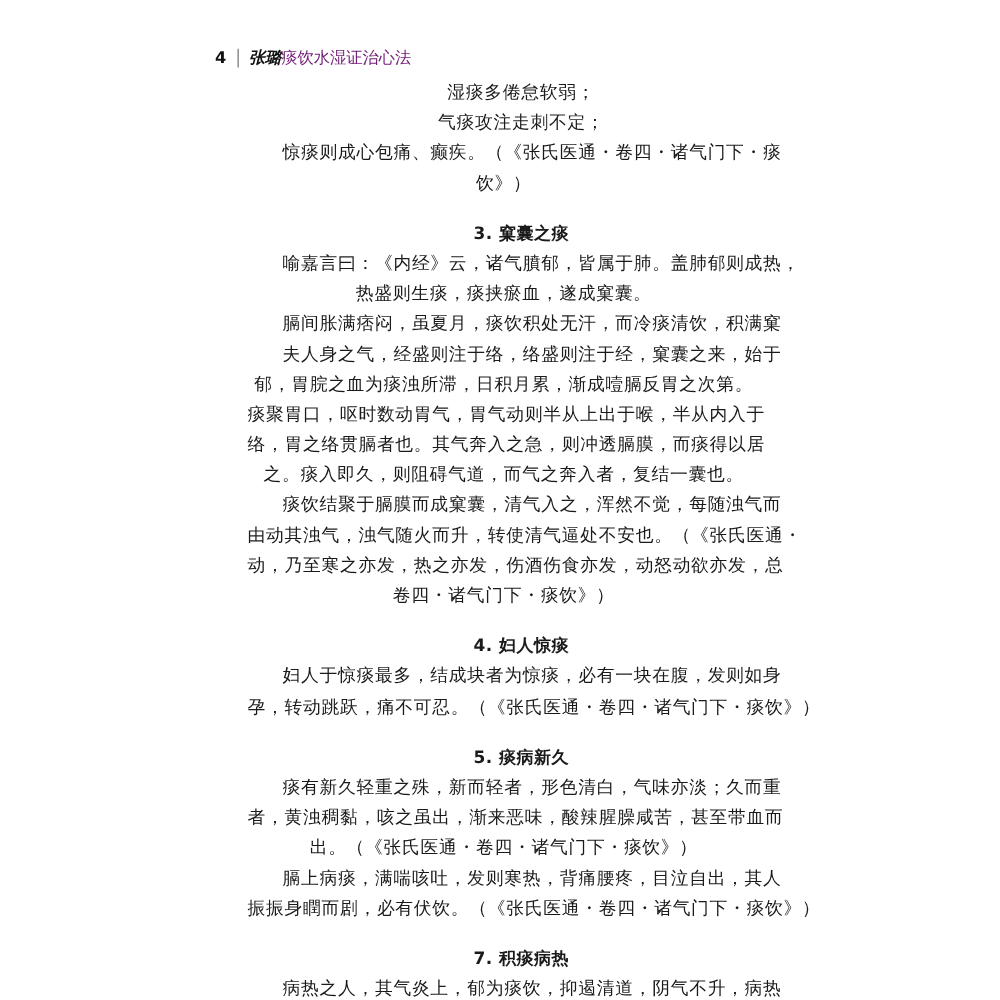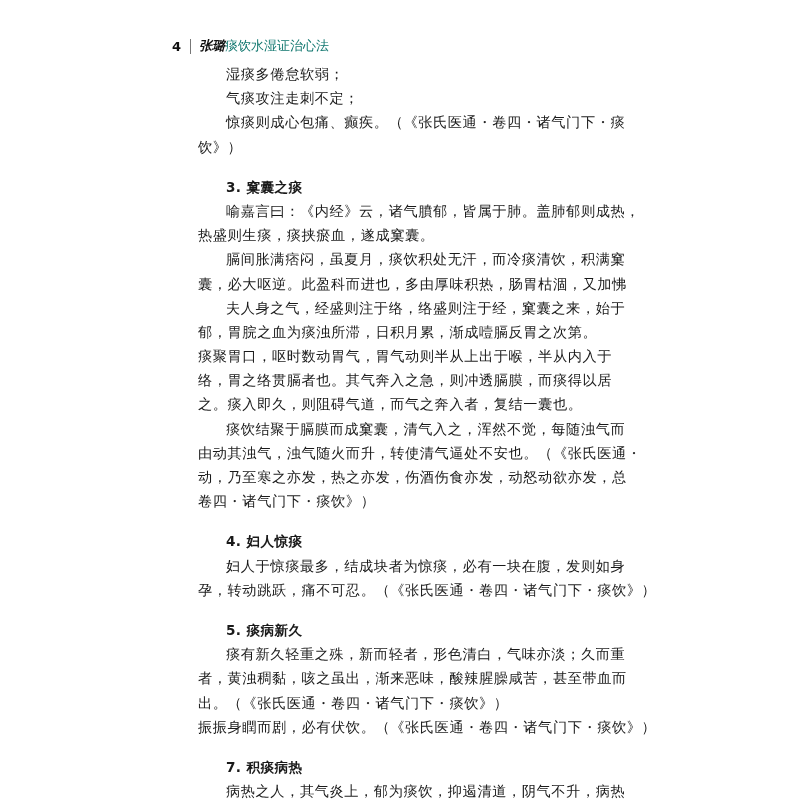--- a/index.html
+++ b/index.html
@@ -4,24 +4,24 @@
 <style>
   html, body { margin: 0; padding: 0; background: #ffffff; }
   body { width: 800px; height: 800px; position: relative; overflow: hidden;
          font-family: "DejaVu Serif", "Liberation Serif", serif; color: #1a1a1a; }
   .header { position: absolute; left: 172px; top: 36px; height: 20px;
             display: flex; align-items: center; font-family: "DejaVu Sans", "Liberation Sans", sans-serif;
             font-size: 13px; color: #111; }
   .header .pnum { font-weight: bold; font-size: 13px; }
   .header .sep { width: 1px; height: 15px; background: #777; margin: 0 8px 0 9px; }
   .header .author { font-weight: bold; font-style: italic; }
-  .header .title { font-weight: normal; color: #0f766e; }
+  .header .title { font-weight: normal; color: #701a75; }
   .page { position: absolute; left: 198px; top: 62px; width: 410px; }
   .line { height: 24.2px; line-height: 24.2px; font-size: 14.2px; white-space: nowrap;
-          letter-spacing: 0.6px; }
+          letter-spacing: 0.6px; text-align: center; }
   .indent { padding-left: 28px; }
   .heading { font-family: "DejaVu Sans", "Liberation Sans", sans-serif; font-weight: bold;
              font-size: 13.6px; padding-left: 28px; letter-spacing: 0.4px; margin-top: 16px; }
 </style>
 </head>
 <body>
 
 <div class="header">
   <span class="pnum">4</span>
   <span class="sep"></span>
@@ -31,33 +31,33 @@
 
 <div class="page" id="page">
     <div class="line indent">湿痰多倦怠软弱；</div>
     <div class="line indent">气痰攻注走刺不定；</div>
     <div class="line indent">惊痰则成心包痛、癫疾。（《张氏医通・卷四・诸气门下・痰</div>
     <div class="line">饮》）</div>
     <div class="line heading">3. 窠囊之痰</div>
     <div class="line indent">喻嘉言曰：《内经》云，诸气膹郁，皆属于肺。盖肺郁则成热，</div>
     <div class="line">热盛则生痰，痰挟瘀血，遂成窠囊。</div>
     <div class="line indent">膈间胀满痞闷，虽夏月，痰饮积处无汗，而冷痰清饮，积满窠</div>
-    <div class="line">囊，必大呕逆。此盈科而进也，多由厚味积热，肠胃枯涸，又加怫</div>
     <div class="line indent">夫人身之气，经盛则注于络，络盛则注于经，窠囊之来，始于</div>
     <div class="line">郁，胃脘之血为痰浊所滞，日积月累，渐成噎膈反胃之次第。</div>
     <div class="line">痰聚胃口，呕时数动胃气，胃气动则半从上出于喉，半从内入于</div>
     <div class="line">络，胃之络贯膈者也。其气奔入之急，则冲透膈膜，而痰得以居</div>
     <div class="line">之。痰入即久，则阻碍气道，而气之奔入者，复结一囊也。</div>
     <div class="line indent">痰饮结聚于膈膜而成窠囊，清气入之，浑然不觉，每随浊气而</div>
     <div class="line">由动其浊气，浊气随火而升，转使清气逼处不安也。（《张氏医通・</div>
     <div class="line">动，乃至寒之亦发，热之亦发，伤酒伤食亦发，动怒动欲亦发，总</div>
     <div class="line">卷四・诸气门下・痰饮》）</div>
     <div class="line heading">4. 妇人惊痰</div>
     <div class="line indent">妇人于惊痰最多，结成块者为惊痰，必有一块在腹，发则如身</div>
     <div class="line">孕，转动跳跃，痛不可忍。（《张氏医通・卷四・诸气门下・痰饮》）</div>
     <div class="line heading">5. 痰病新久</div>
     <div class="line indent">痰有新久轻重之殊，新而轻者，形色清白，气味亦淡；久而重</div>
     <div class="line">者，黄浊稠黏，咳之虽出，渐来恶味，酸辣腥臊咸苦，甚至带血而</div>
     <div class="line">出。（《张氏医通・卷四・诸气门下・痰饮》）</div>
+    <div class="line indent">膈上病痰，满喘咳吐，发则寒热，背痛腰疼，目泣自出，其人</div>
     <div class="line">振振身瞤而剧，必有伏饮。（《张氏医通・卷四・诸气门下・痰饮》）</div>
     <div class="line heading">7. 积痰病热</div>
     <div class="line indent">病热之人，其气炎上，郁为痰饮，抑遏清道，阴气不升，病热</div>
   </div>
 
 </body></html>

